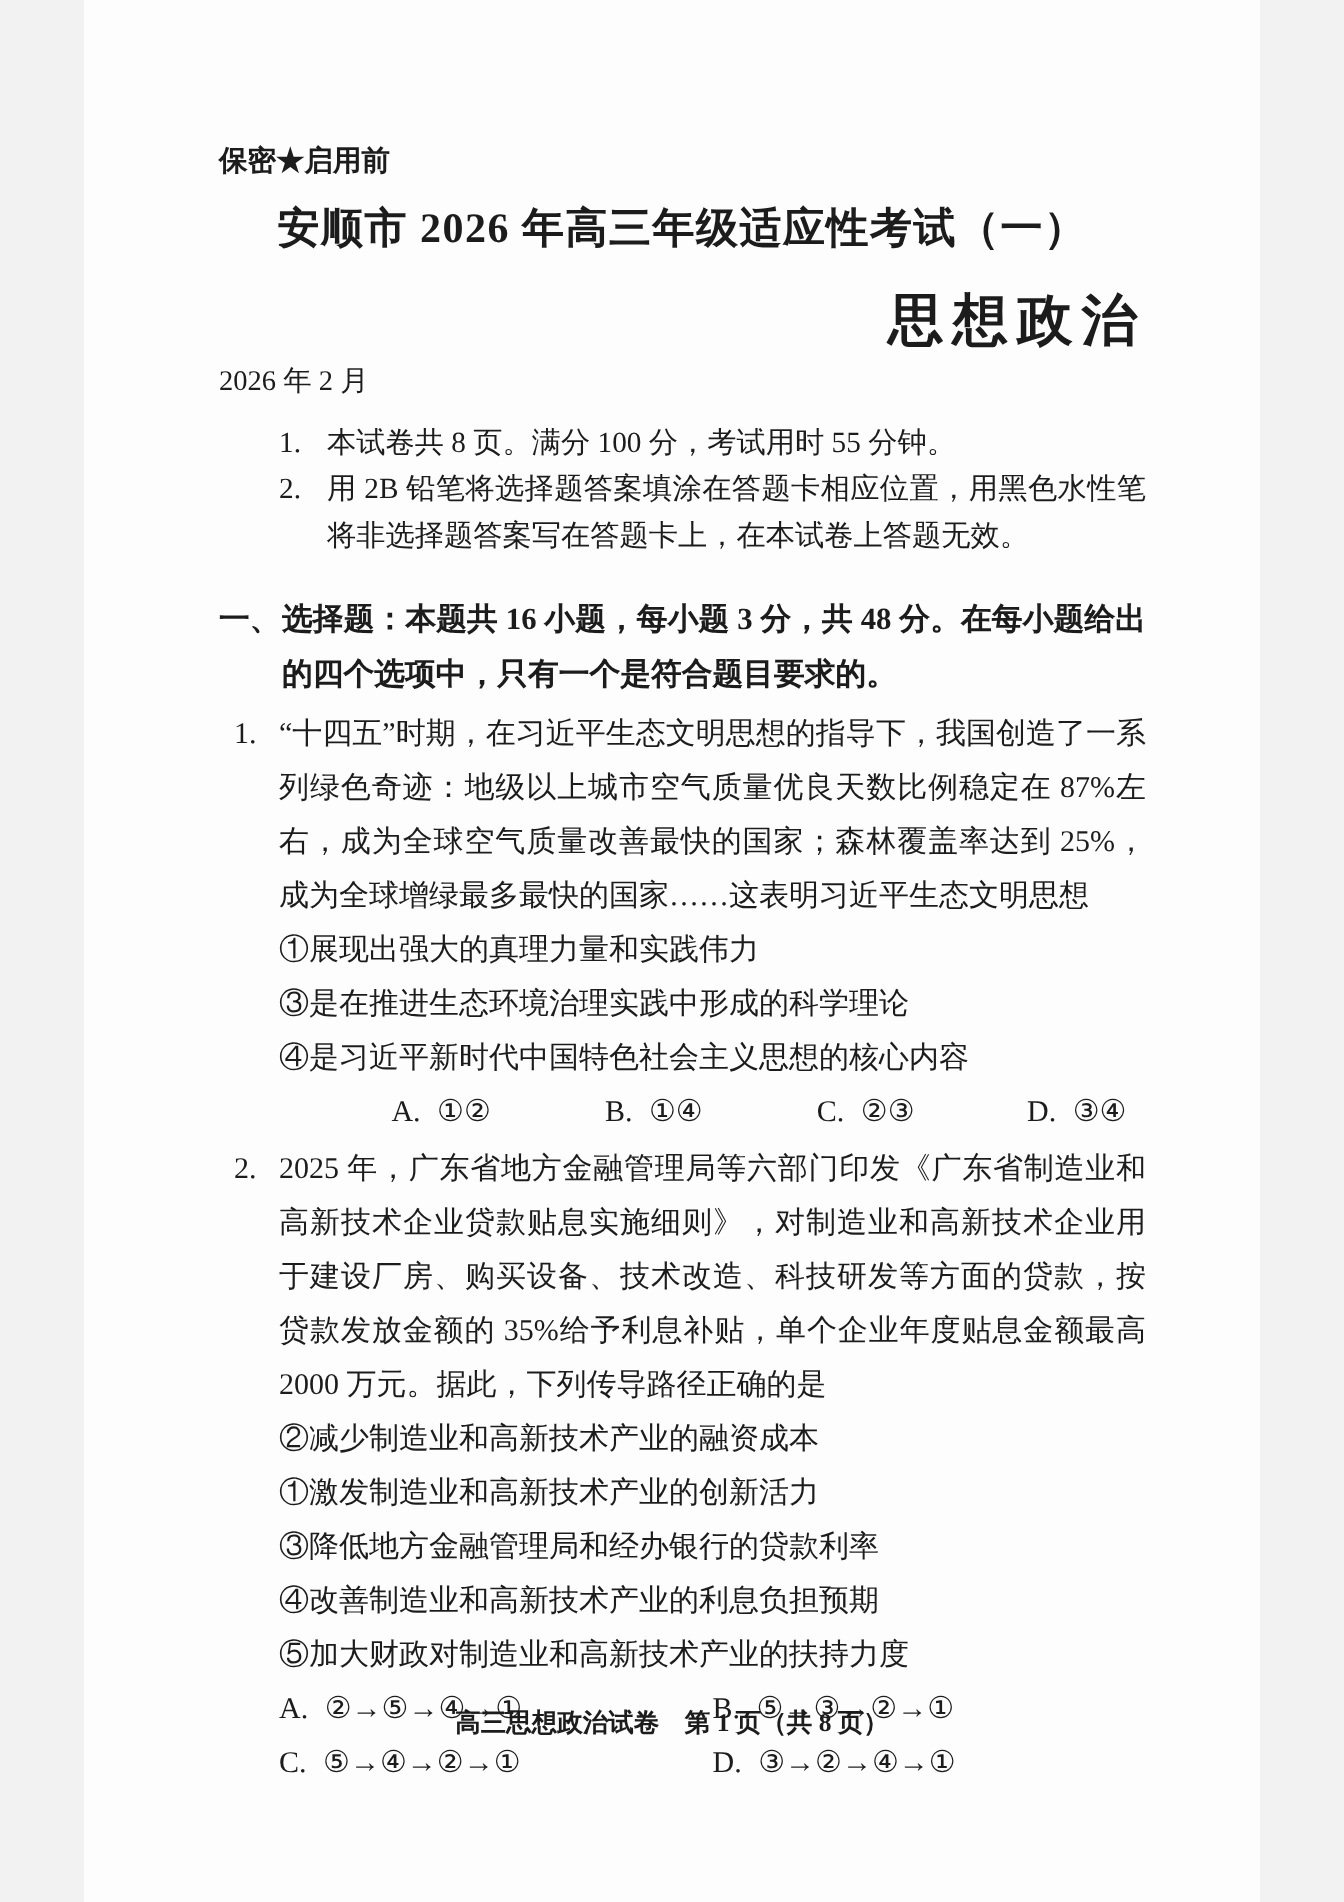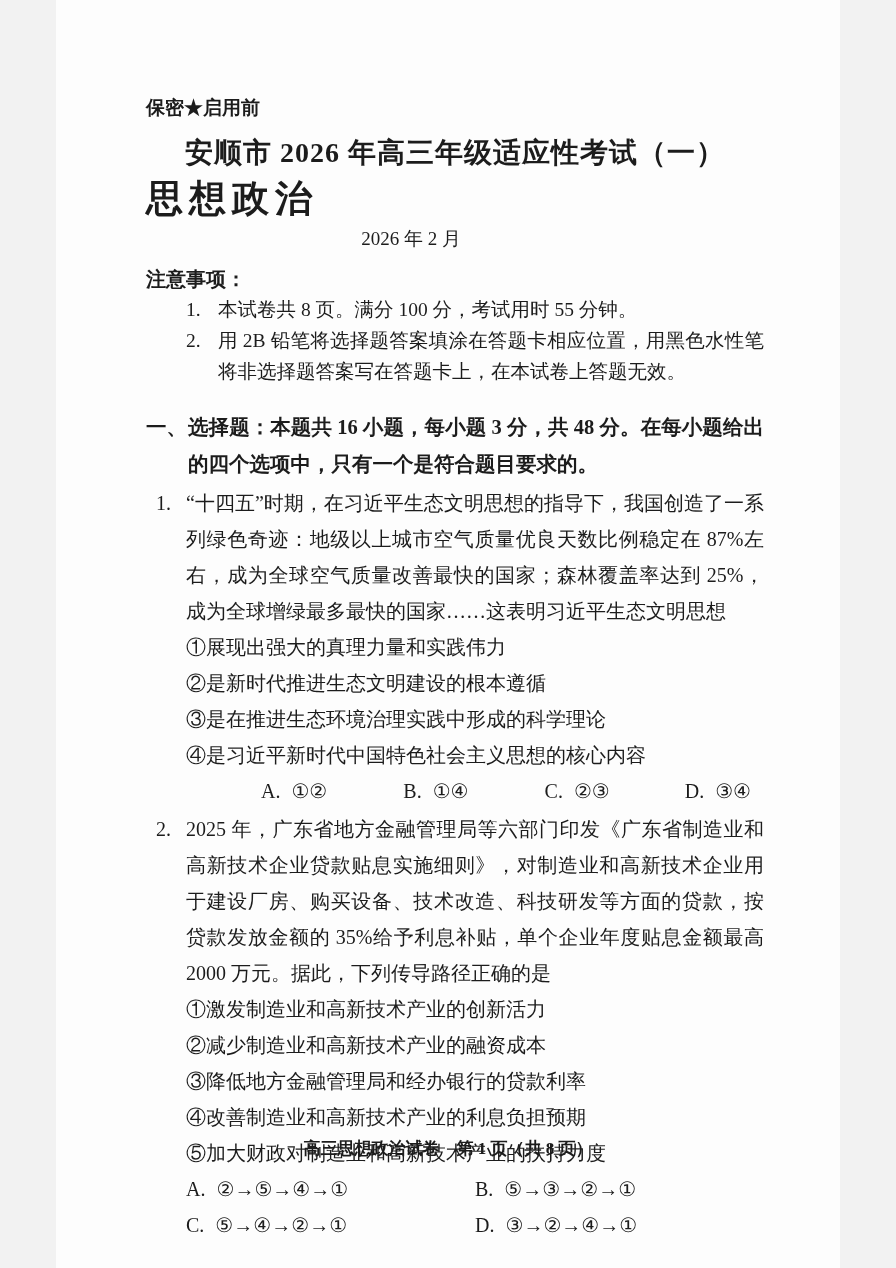--- a/index.html
+++ b/index.html
@@ -25,31 +25,31 @@
   .exam-title {
     margin: 14px 0 0;
     text-align: center;
     font-size: 28px;
     font-weight: bold;
     line-height: 38px;
     letter-spacing: 1px;
   }
 
   .subject-title {
-    margin: 4px 0 0;
-    text-align: left;
+    margin: 20px 0 0;
+    text-align: right;
     font-size: 37px;
     font-weight: bold;
     line-height: 46px;
     letter-spacing: 6px;
   }
 
   .exam-date {
     margin-top: 4px;
-    text-align: center;
+    text-align: left;
     padding-right: 88px;
     font-size: 19px;
     line-height: 26px;
   }
 
   .notes { margin-top: 12px; }
   .notes-heading {
     font-size: 20px;
     font-weight: bold;
     line-height: 30px;
@@ -115,21 +115,20 @@
 
 <div class="page">
 
   <div class="security">保密★启用前</div>
 
   <h1 class="exam-title">安顺市 2026 年高三年级适应性考试（一）</h1>
   <h2 class="subject-title">思想政治</h2>
   <div class="exam-date">2026 年 2 月</div>
 
   <div class="notes">
-    <div class="notes-heading">注意事项：</div>
     <div>
   <div class="note-item">
     <span class="note-num">1.</span>
     <span class="note-text">本试卷共 8 页。满分 100 分，考试用时 55 分钟。</span>
   </div>
 
   <div class="note-item">
     <span class="note-num">2.</span>
     <span class="note-text">用 2B 铅笔将选择题答案填涂在答题卡相应位置，用黑色水性笔将非选择题答案写在答题卡上，在本试卷上答题无效。</span>
   </div>
@@ -141,40 +140,39 @@
     <span class="section-text">选择题：本题共 16 小题，每小题 3 分，共 48 分。在每小题给出的四个选项中，只有一个是符合题目要求的。</span>
   </div>
 
   <div class="questions">
   <div class="question">
     <div class="q-num">1.</div>
     <div class="q-body">
       <div class="q-stem">“十四五”时期，在习近平生态文明思想的指导下，我国创造了一系列绿色奇迹：地级以上城市空气质量优良天数比例稳定在 87%左右，成为全球空气质量改善最快的国家；森林覆盖率达到 25%，成为全球增绿最多最快的国家……这表明习近平生态文明思想</div>
       <div>
             <div class="q-item">①展现出强大的真理力量和实践伟力</div>
-            <div class="q-item">②是新时代推进生态文明建设的根本遵循</div>
             <div class="q-item">③是在推进生态环境治理实践中形成的科学理论</div>
             <div class="q-item">④是习近平新时代中国特色社会主义思想的核心内容</div>
           </div>
       <div class="options cols-4">
             <div class="option"><span class="opt-label">A.</span><span class="opt-value">①②</span></div>
             <div class="option"><span class="opt-label">B.</span><span class="opt-value">①④</span></div>
             <div class="option"><span class="opt-label">C.</span><span class="opt-value">②③</span></div>
             <div class="option"><span class="opt-label">D.</span><span class="opt-value">③④</span></div>
           </div>
     </div>
   </div>
 
   <div class="question">
     <div class="q-num">2.</div>
     <div class="q-body">
       <div class="q-stem">2025 年，广东省地方金融管理局等六部门印发《广东省制造业和高新技术企业贷款贴息实施细则》，对制造业和高新技术企业用于建设厂房、购买设备、技术改造、科技研发等方面的贷款，按贷款发放金额的 35%给予利息补贴，单个企业年度贴息金额最高 2000 万元。据此，下列传导路径正确的是</div>
       <div>
+            <div class="q-item">②减少制造业和高新技术产业的融资成本</div>
             <div class="q-item">①激发制造业和高新技术产业的创新活力</div>
-            <div class="q-item">②减少制造业和高新技术产业的融资成本</div>
             <div class="q-item">③降低地方金融管理局和经办银行的贷款利率</div>
             <div class="q-item">④改善制造业和高新技术产业的利息负担预期</div>
             <div class="q-item">⑤加大财政对制造业和高新技术产业的扶持力度</div>
           </div>
       <div class="options cols-2">
             <div class="option"><span class="opt-label">A.</span><span class="opt-value">②→⑤→④→①</span></div>
             <div class="option"><span class="opt-label">B.</span><span class="opt-value">⑤→③→②→①</span></div>
             <div class="option"><span class="opt-label">C.</span><span class="opt-value">⑤→④→②→①</span></div>
             <div class="option"><span class="opt-label">D.</span><span class="opt-value">③→②→④→①</span></div>
           </div>

